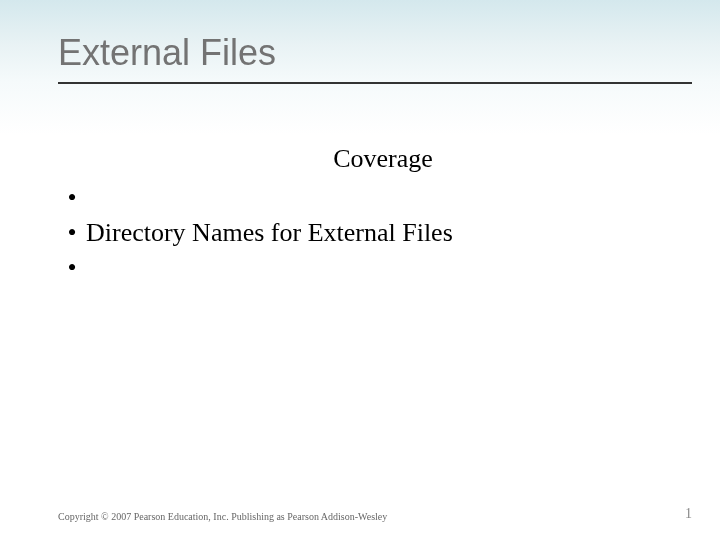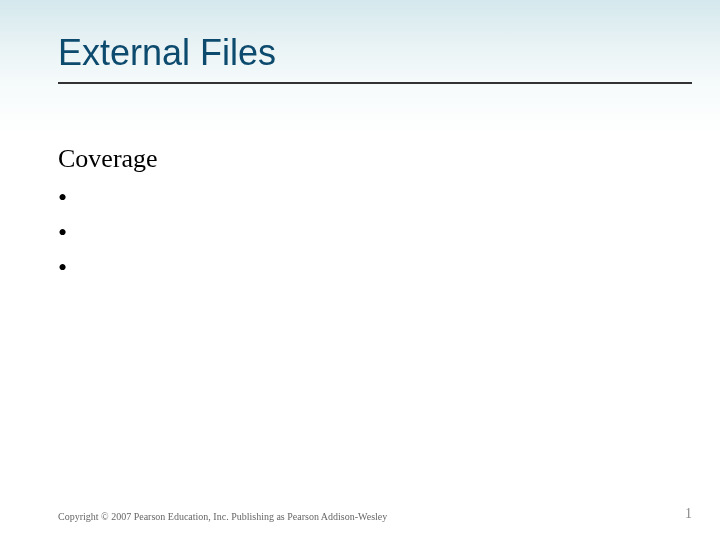--- a/index.html
+++ b/index.html
@@ -8,30 +8,31 @@
       height: 540px;
       background: linear-gradient(to bottom, #d4e8ed 0%, #e8f2f4 8%, #f5fafb 15%, #ffffff 25%);
       font-family: Georgia, 'Times New Roman', serif;
       position: relative;
       overflow: hidden;
     }
     .title {
       font-family: Arial, Helvetica, sans-serif;
       font-size: 36px;
       font-weight: normal;
-      color: #0c4a6e;
+      color: #737373;
       padding: 32px 0 8px 58px;
     }
     .title-underline {
       height: 2px;
       background: #333333;
       margin: 0 28px 0 58px;
     }
     .content {
       padding: 60px 12px 0 58px;
+      text-align: center;
     }
     .section-heading {
       font-size: 26px;
       color: #000000;
       margin-bottom: 6px;
     }
     .bullet-item {
       font-size: 26px;
       color: #000000;
       line-height: 1.35;
@@ -64,20 +65,21 @@
 <div class="title">External Files</div>
 <div class="title-underline"></div>
 
 <div class="content">
   <div class="section-heading">Coverage</div>
   <div class="bullet-item">
     <span class="bullet">•</span>
   </div>
   <div class="bullet-item">
     <span class="bullet">•</span>
+    <span>Directory Names for External Files</span>
   </div>
   <div class="bullet-item">
     <span class="bullet">•</span>
   </div>
 </div>
 
 <div class="footer">Copyright © 2007 Pearson Education, Inc. Publishing as Pearson Addison-Wesley</div>
 <div class="page-number">1</div>
 
 </body></html>

